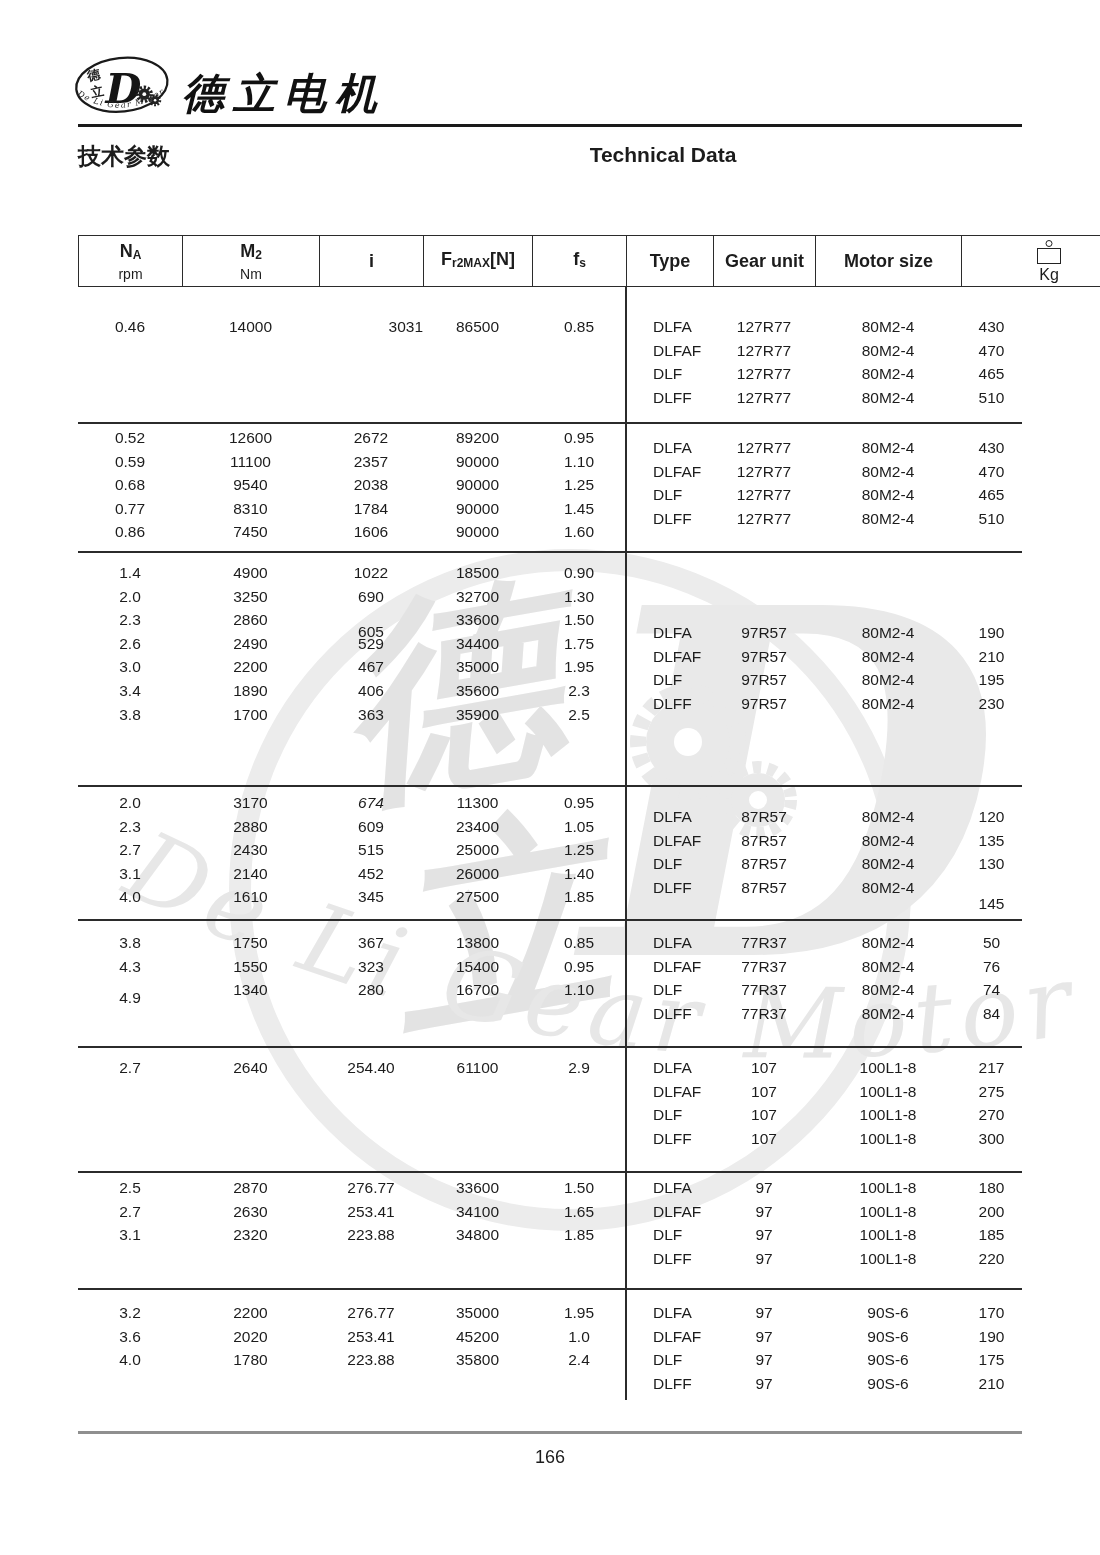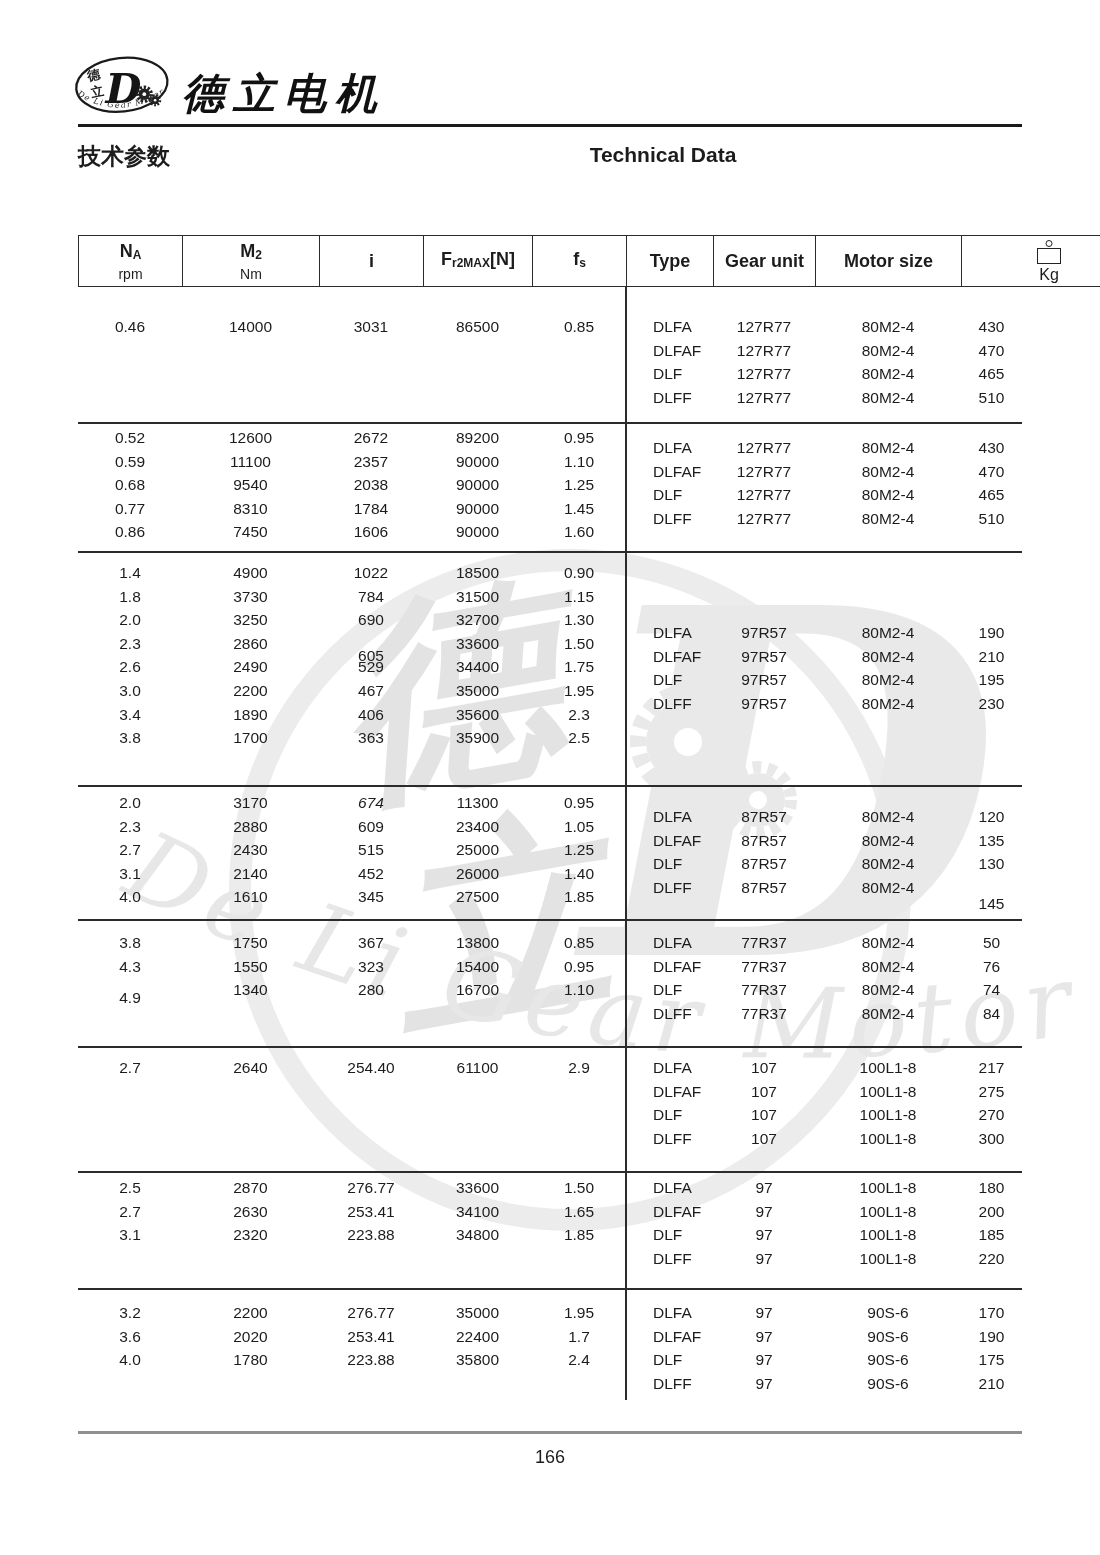--- a/index.html
+++ b/index.html
@@ -144,21 +144,21 @@
       </div>
     </div>
 
   <div id="tbody">
     <div id="vline"></div>
   <div class="group sep" style="height: 137px;">
         <div class="gleft" style="padding-top: 28px;">
           <div class="trow">
             <div class="tcell" style="width: 104px;">0.46</div>
             <div class="tcell" style="width: 137px;">14000</div>
-            <div class="tcell" style="width: 104px;">3031</div>
+            <div class="tcell" style="width: 104px; text-align: right;">3031</div>
             <div class="tcell" style="width: 109px;">86500</div>
             <div class="tcell" style="width: 94px;">0.85</div>
           </div>
         </div>
         <div class="gright" style="padding-top: 28px;">
           <div class="trow">
             <div class="tcell type" style="width: 87px;">DLFA</div>
             <div class="tcell" style="width: 102px;">127R77</div>
             <div class="tcell" style="width: 146px;">80M2-4</div>
             <div class="tcell" style="width: 61px;">430</div>
@@ -251,27 +251,20 @@
       <div class="group sep" style="height: 234px;">
         <div class="gleft" style="padding-top: 8px;">
           <div class="trow">
             <div class="tcell" style="width: 104px;">1.4</div>
             <div class="tcell" style="width: 137px;">4900</div>
             <div class="tcell" style="width: 104px;">1022</div>
             <div class="tcell" style="width: 109px;">18500</div>
             <div class="tcell" style="width: 94px;">0.90</div>
           </div>
           <div class="trow">
-            <div class="tcell" style="width: 104px;">1.8</div>
-            <div class="tcell" style="width: 137px;">3730</div>
-            <div class="tcell" style="width: 104px;">784</div>
-            <div class="tcell" style="width: 109px;">31500</div>
-            <div class="tcell" style="width: 94px;">1.15</div>
-          </div>
-          <div class="trow">
             <div class="tcell" style="width: 104px;">2.0</div>
             <div class="tcell" style="width: 137px;">3250</div>
             <div class="tcell" style="width: 104px;">690</div>
             <div class="tcell" style="width: 109px;">32700</div>
             <div class="tcell" style="width: 94px;">1.30</div>
           </div>
           <div class="trow">
             <div class="tcell" style="width: 104px;">2.3</div>
             <div class="tcell" style="width: 137px;">2860</div>
             <div class="tcell" style="width: 104px; margin-top: 12px;">605</div>
@@ -544,22 +537,22 @@
             <div class="tcell" style="width: 104px;">3.2</div>
             <div class="tcell" style="width: 137px;">2200</div>
             <div class="tcell" style="width: 104px;">276.77</div>
             <div class="tcell" style="width: 109px;">35000</div>
             <div class="tcell" style="width: 94px;">1.95</div>
           </div>
           <div class="trow">
             <div class="tcell" style="width: 104px;">3.6</div>
             <div class="tcell" style="width: 137px;">2020</div>
             <div class="tcell" style="width: 104px;">253.41</div>
-            <div class="tcell" style="width: 109px;">22400</div>
-            <div class="tcell" style="width: 94px;">1.7</div>
+            <div class="tcell" style="width: 109px;">45200</div>
+            <div class="tcell" style="width: 94px;">1.0</div>
           </div>
           <div class="trow">
             <div class="tcell" style="width: 104px;">4.0</div>
             <div class="tcell" style="width: 137px;">1780</div>
             <div class="tcell" style="width: 104px;">223.88</div>
             <div class="tcell" style="width: 109px;">35800</div>
             <div class="tcell" style="width: 94px;">2.4</div>
           </div>
         </div>
         <div class="gright" style="padding-top: 11px;">

